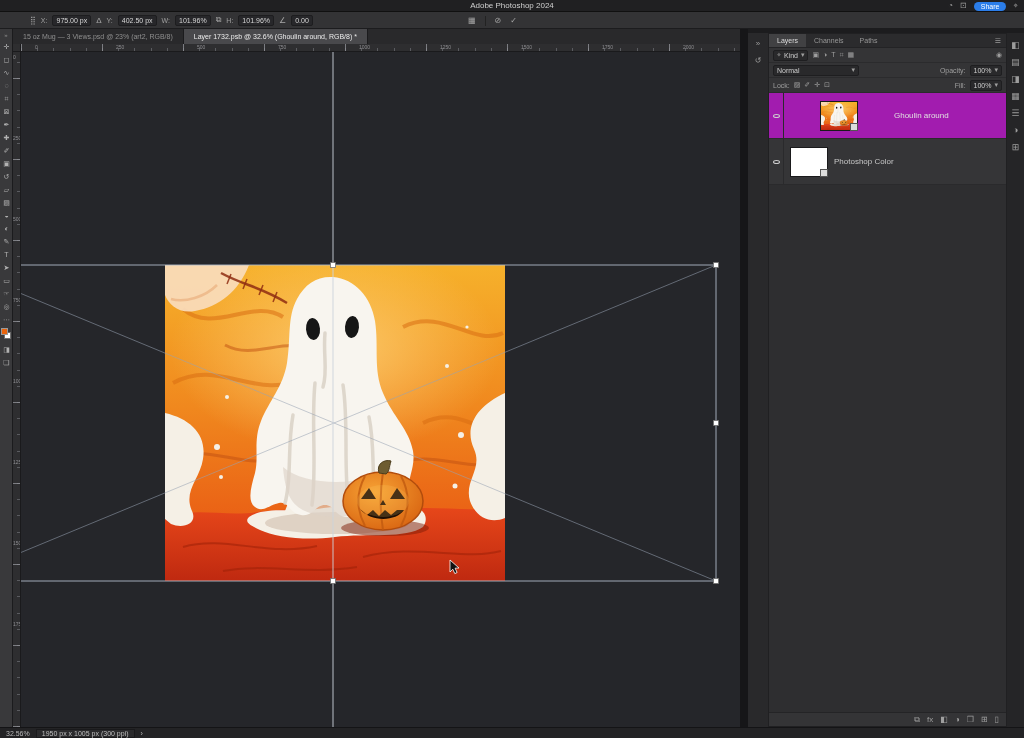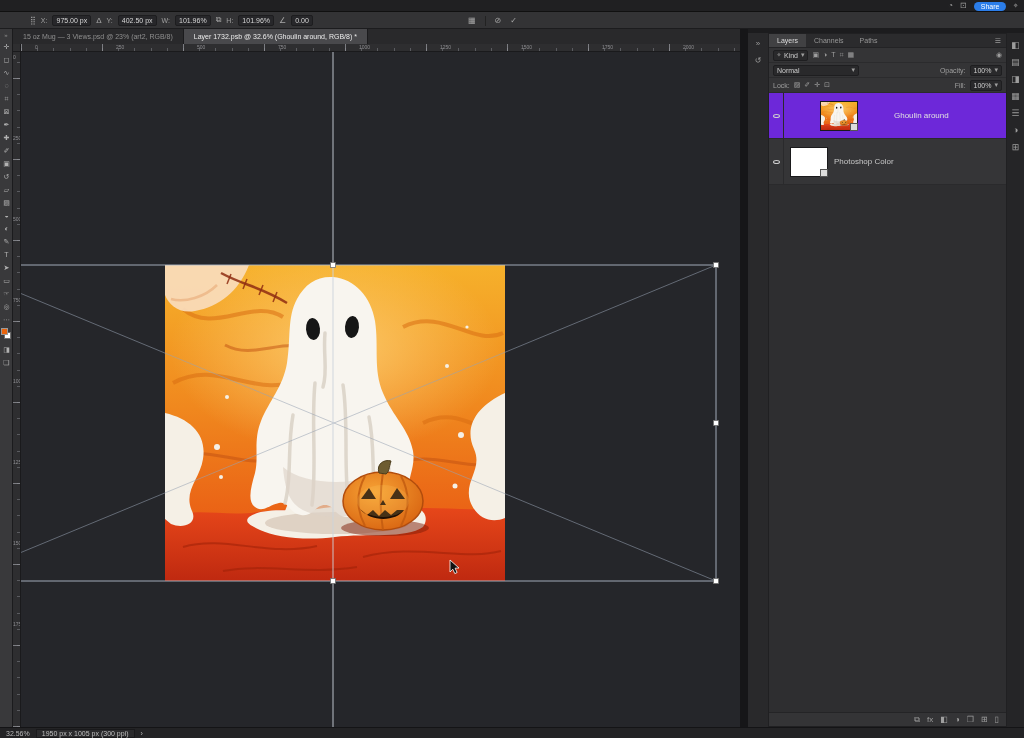--- a/index.html
+++ b/index.html
@@ -71,21 +71,21 @@
   .panel-tabs { height:14px; display:flex; align-items:stretch; background:#2b2b2d; border-bottom:1px solid #232325; }
   .panel-tab { line-height:14px; padding:0 8px; color:#979797; }
   .panel-tab.active { background:#414143; color:#dcdcdc; }
   .panel-menu { margin-left:auto; line-height:14px; padding:0 5px; color:#9a9a9a; }
   .filter-row, .blend-row, .lock-row { height:15px; display:flex; align-items:center; gap:4px; padding:0 4px; border-bottom:1px solid #2b2b2d; }
   .mini-field { background:#29292b; border:1px solid #1e1e20; border-radius:2px; height:11px;
                 display:inline-flex; align-items:center; gap:3px; padding:0 3px; color:#cdcdcd; }
   .picon { color:#9f9f9f; font-size:7px; }
   .layer-list { flex:1; display:flex; flex-direction:column; background:#2e2e30; }
   .layer-row { display:flex; align-items:center; height:46px; background:#353537; border-bottom:1px solid #2a2a2c; }
-  .layer-row.selected { background:#6d28d9;gap:30px; }
+  .layer-row.selected { background:#a21caf;gap:30px; }
   .eye { width:15px; align-self:stretch; display:flex; align-items:center; justify-content:center;
          border-right:1px solid #2a2a2c; }
   .eye .pupil { width:7px; height:4px; border:1px solid #cdcdcd; border-radius:50%; }
   .thumb { position:relative; width:38px; height:30px; margin:0 6px; border:1px solid #1a1a1c; background:#fff; flex:none; }
   .thumb svg { display:block; }
   .thumb .badge { position:absolute; right:-1px; bottom:-1px; width:8px; height:8px; background:#dcdcdc;
                   border:1px solid #555; }
   .lname { font-size:8px; color:#e0e0e0; white-space:nowrap; }
   .layer-row:not(.selected) .lname { color:#c6c6c6; }
   .panel-footer { height:14px; background:#343436; border-top:1px solid #242426; display:flex;
@@ -200,20 +200,21 @@
           <path d="M-3,4 L0,-1 L3,4 Z"></path>
           <path d="M-23,8 L-16,14 L-10,9 L-4,15 L2,9 L8,14 L14,9 L21,9 C13,21 -13,21 -23,8 Z"></path>
         </g>
         <ellipse cx="0" cy="0" rx="26" ry="16" fill="#ffd46a" fill-opacity="0.18"></ellipse>
       </g>
     </symbol>
   </defs>
 </svg>
 
 <div id="titlebar">
+  <div class="title">Adobe Photoshop 2024</div>
   <div class="tb-right">
     <span class="tbicon">◔</span>
     <span class="tbicon">⊡</span>
     <span class="share-btn">Share</span>
     <span class="tbicon">⌖</span>
   </div>
 </div>
 
 <div id="optionsbar">
   <span class="opt-icon">⣿</span>

